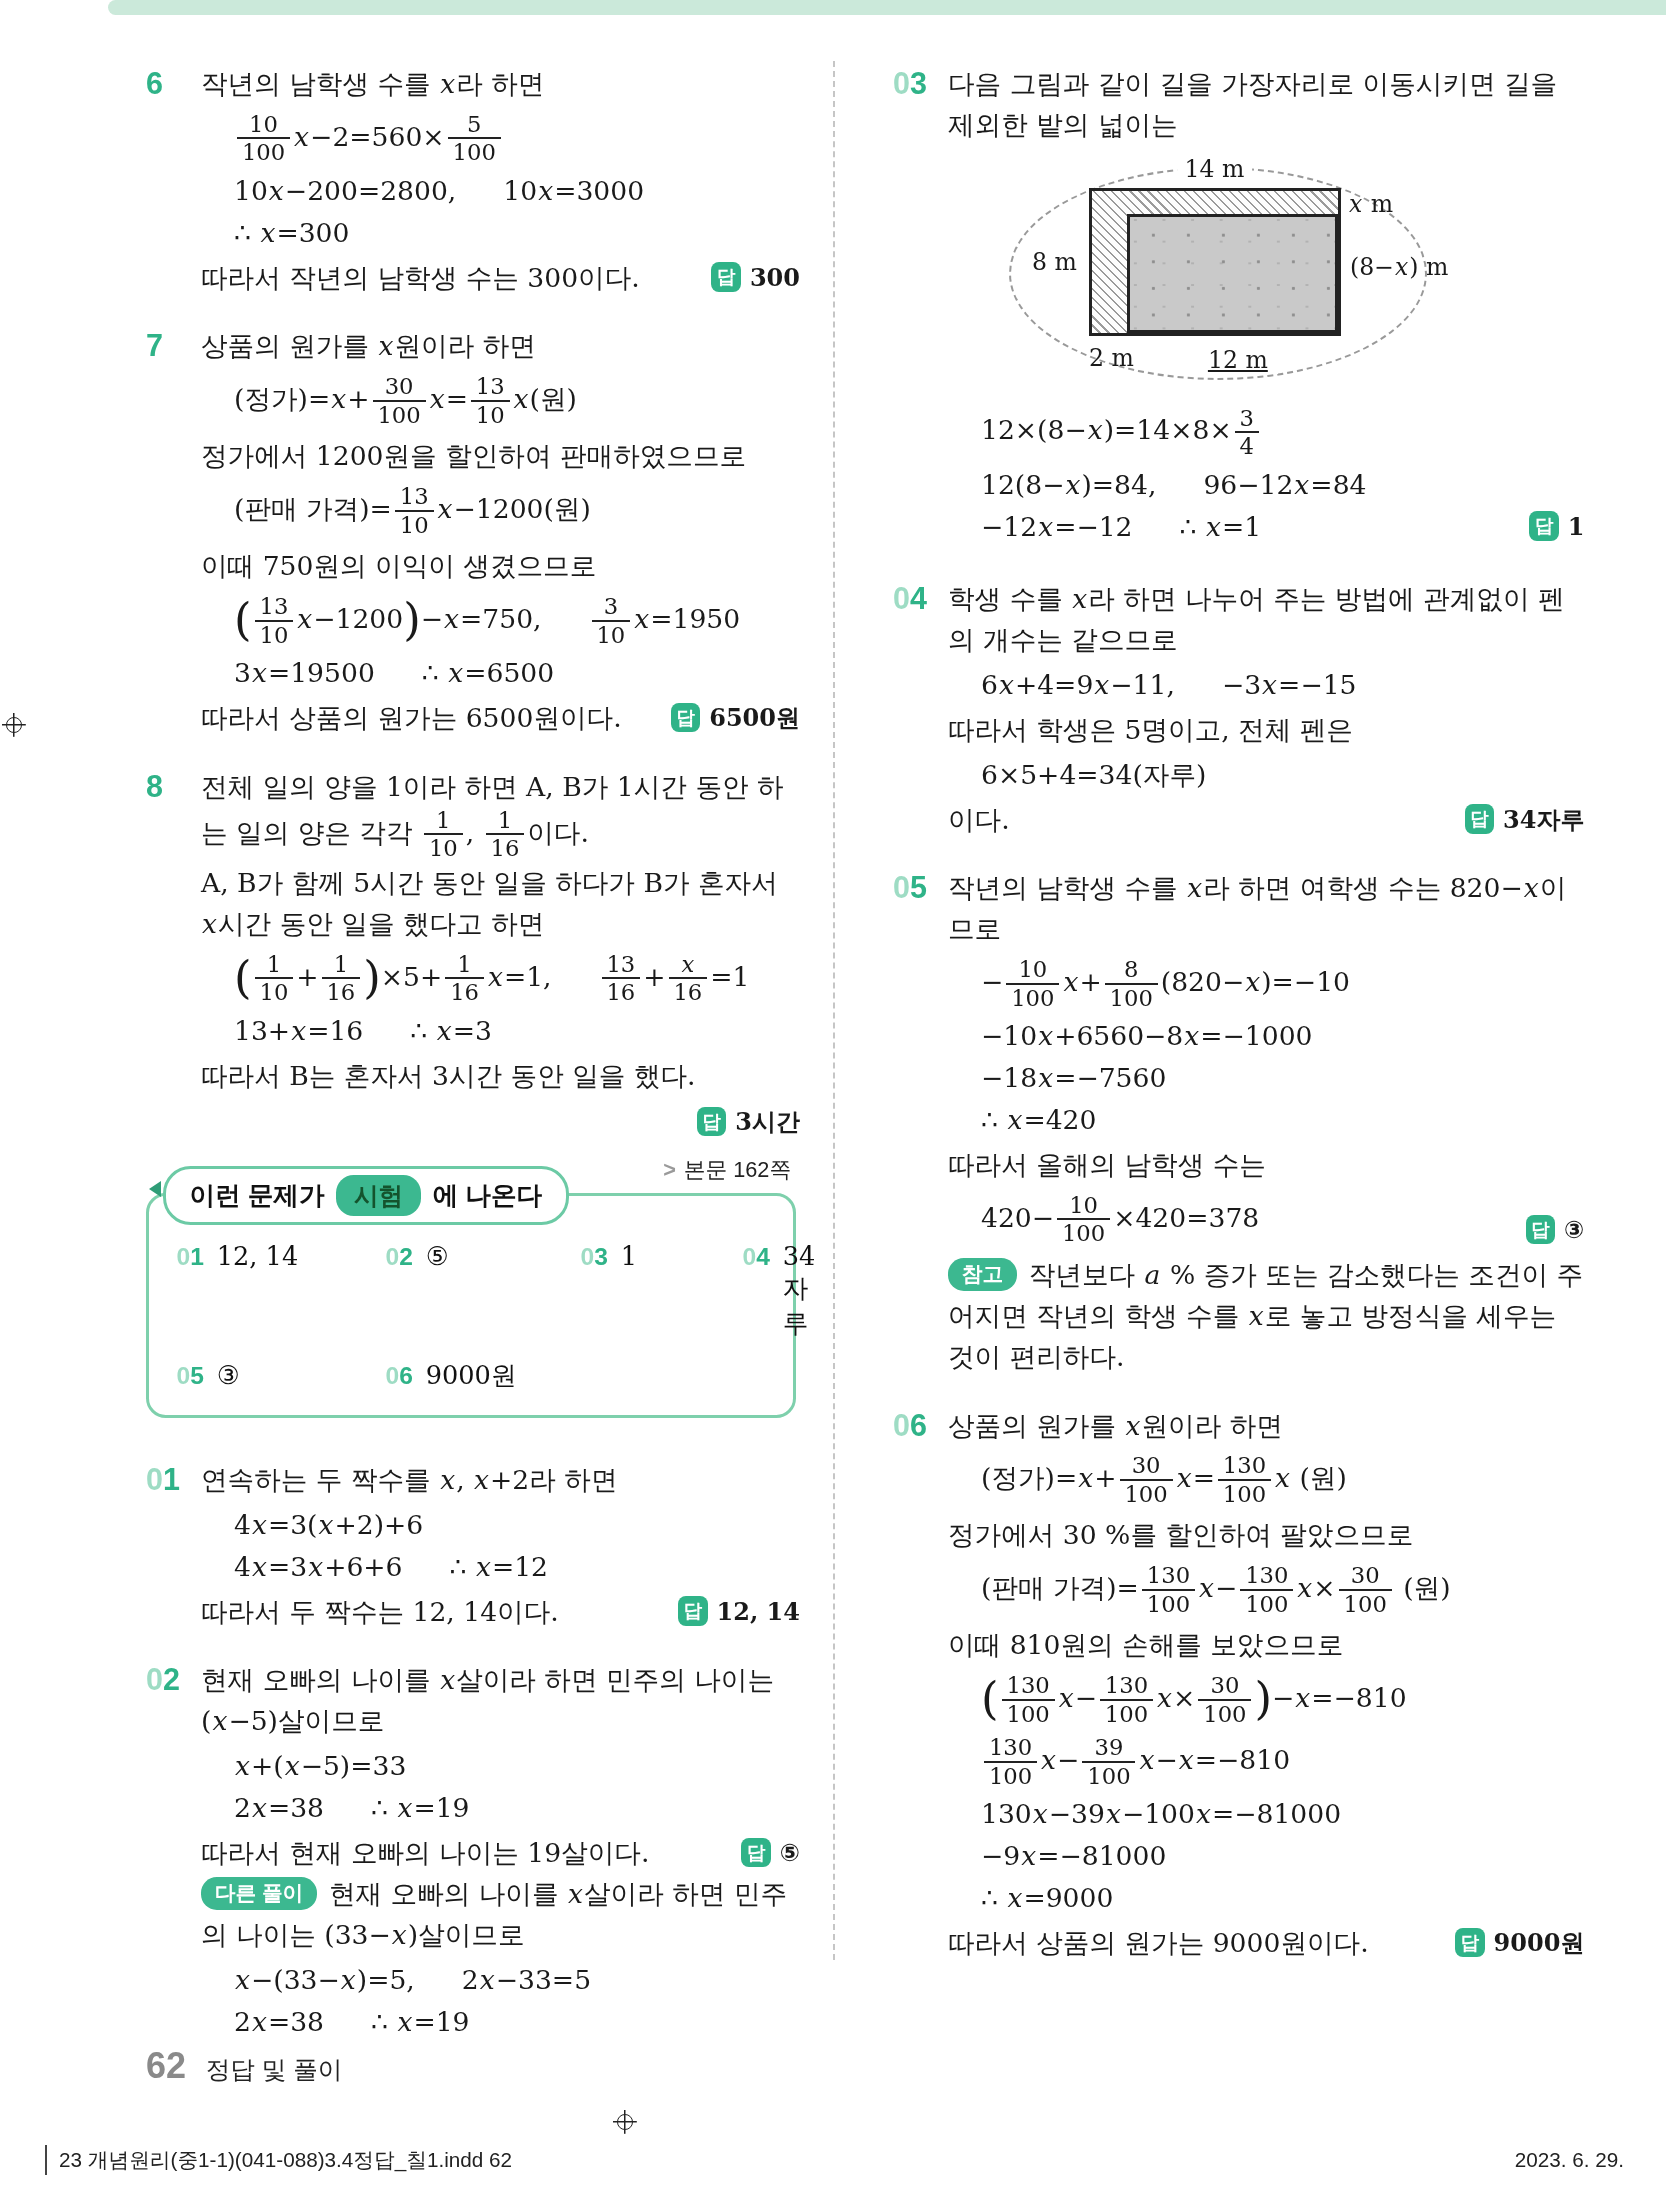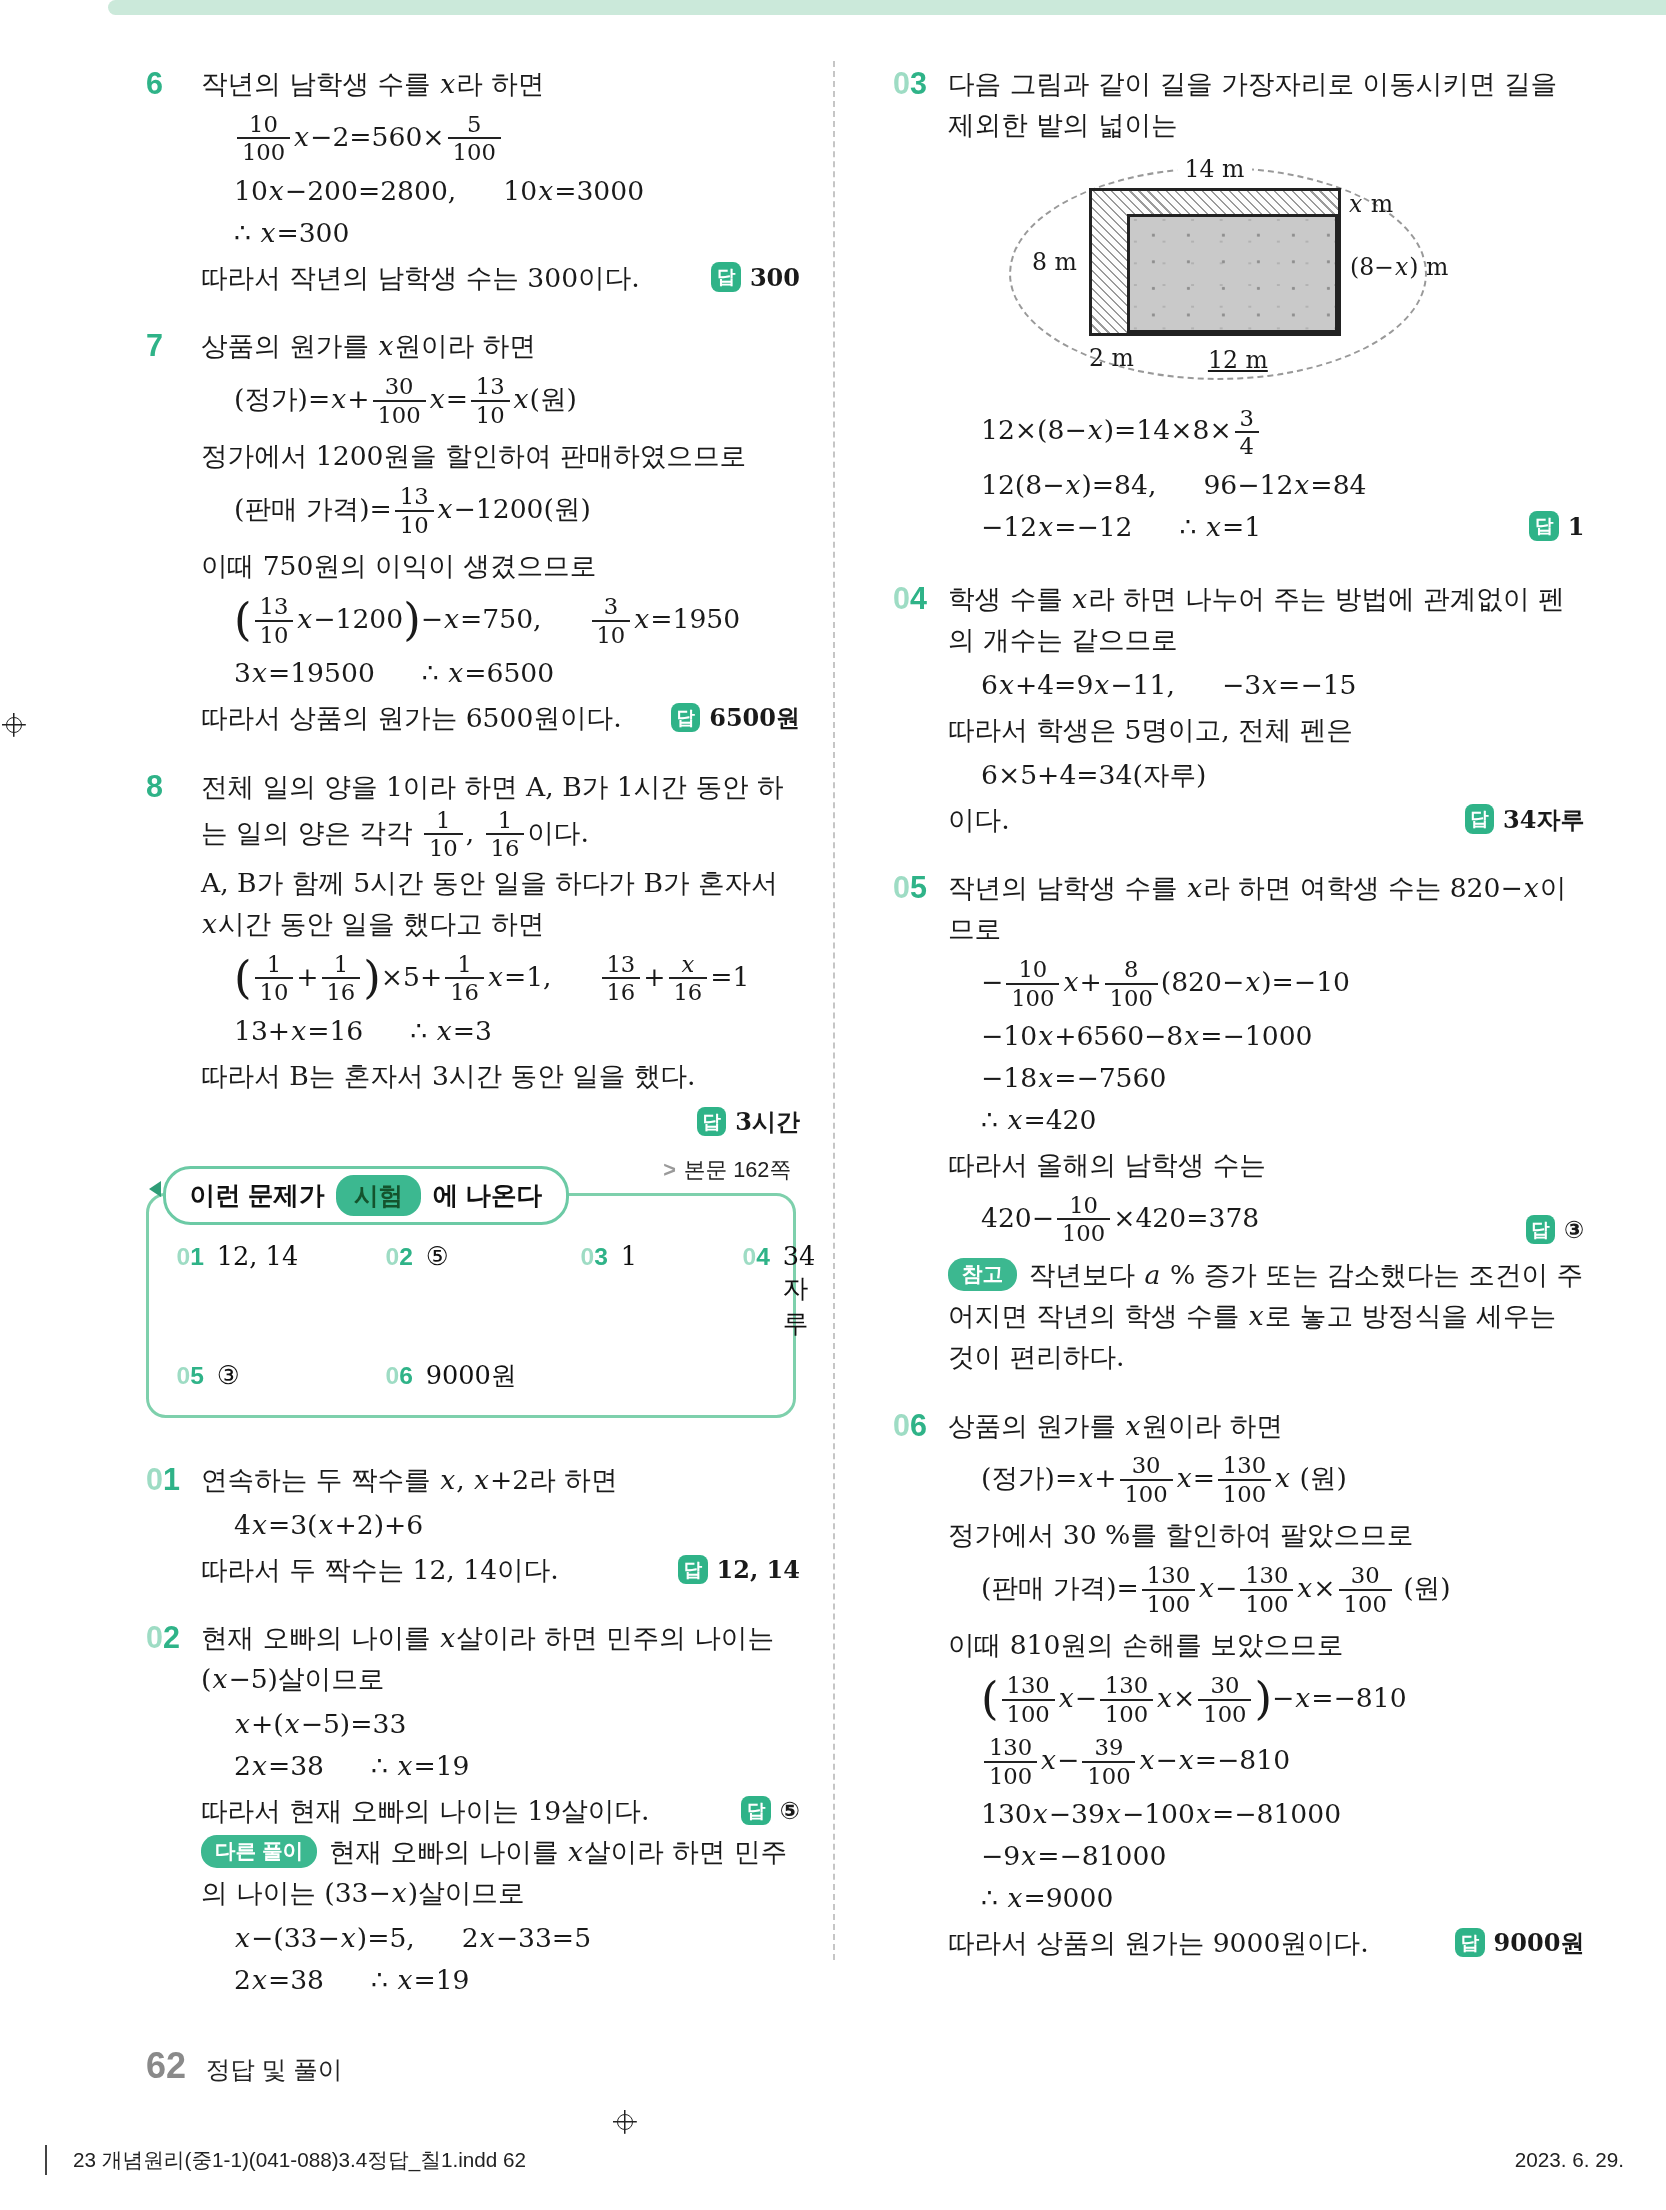--- a/index.html
+++ b/index.html
@@ -74,21 +74,21 @@
   .flab-left{left:43px;top:95px;}
   .flab-right{left:361px;top:100px;}
   .flab-bl{left:100px;top:191px;}
   .flab-bottom{left:209px;top:193px;background:#fff;padding:0 9.9px;text-decoration:underline;}
 
   .page-footer{position:absolute;left:146px;top:2045px;display:flex;align-items:baseline;}
   .pf-num{font:700 36px "Liberation Sans",sans-serif;color:#8a8a8a;margin-right:19.7px;}
   .pf-label{font:500 24.6px "Liberation Sans",sans-serif;color:#222;}
   .print-row{position:absolute;left:45px;right:43px;top:2145px;display:flex;justify-content:space-between;
              font:400 20.7px "Liberation Sans",sans-serif;color:#222;}
-  .pr-left{border-left:2px solid #444;padding-left:26px;line-height:29.6px;}
+  .pr-left{border-left:2px solid #444;padding-left:12px;line-height:29.6px;}
   .pr-right{line-height:29.6px;text-align:center;}
 </style>
 </head>
 <body>
 
 <div class="page">
   <div class="top-bar"></div>
   <div class="col-divider"></div>
   <span class="regmark rm-left"></span>
   <span class="regmark rm-bottom"></span>
@@ -183,20 +183,21 @@
             </div>
           </div>
       </section>
 
       <div id="probs-b">
           <div class="prob">
             <div class="pnum"><span class="numlight">0</span><span class="numdark">1</span></div>
             <div class="pbody">
               <div class="ptext">연속하는 두 짝수를 <span class="mi">x</span>, <span class="mi">x</span>+2라 하면</div>
               <div class="eq"><span class="eqx">4<span class="mi">x</span>=3(<span class="mi">x</span>+2)+6</span></div>
+              <div class="eq"><span class="eqx">4<span class="mi">x</span>=3<span class="mi">x</span>+6+6<span class="gap"></span>∴ <span class="mi">x</span>=12</span></div>
               <div class="ptext withans">
                 <span class="tx">따라서 두 짝수는 12, 14이다.</span>
                 <span class="ansg">
                   <span class="ansbadge">답</span>
                   <span class="ansval">12, 14</span>
                 </span>
               </div>
             </div>
           </div>
           <div class="prob">

